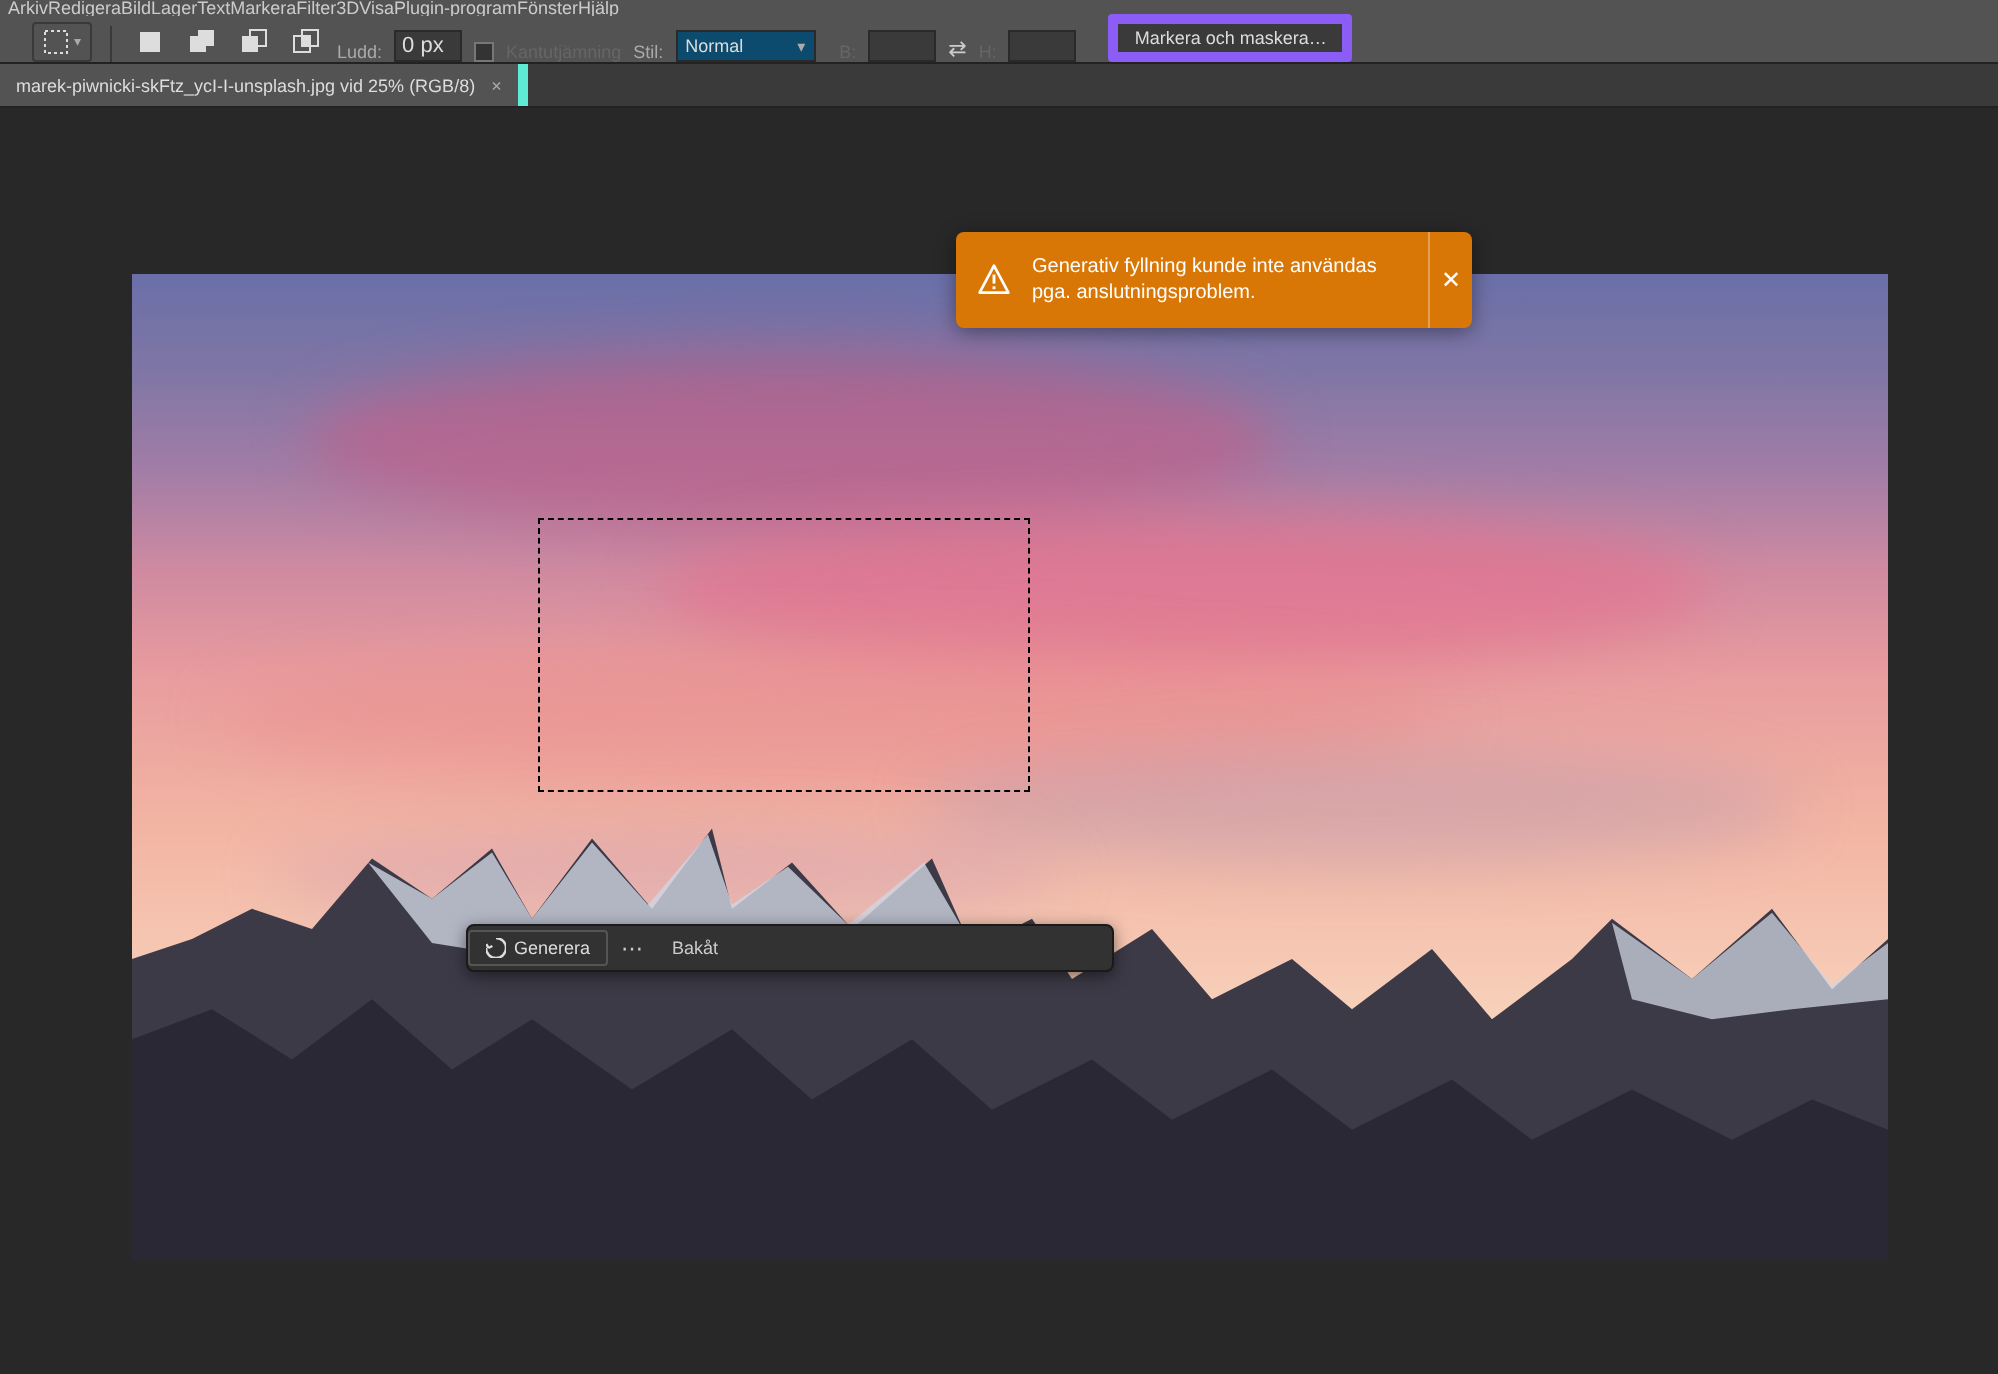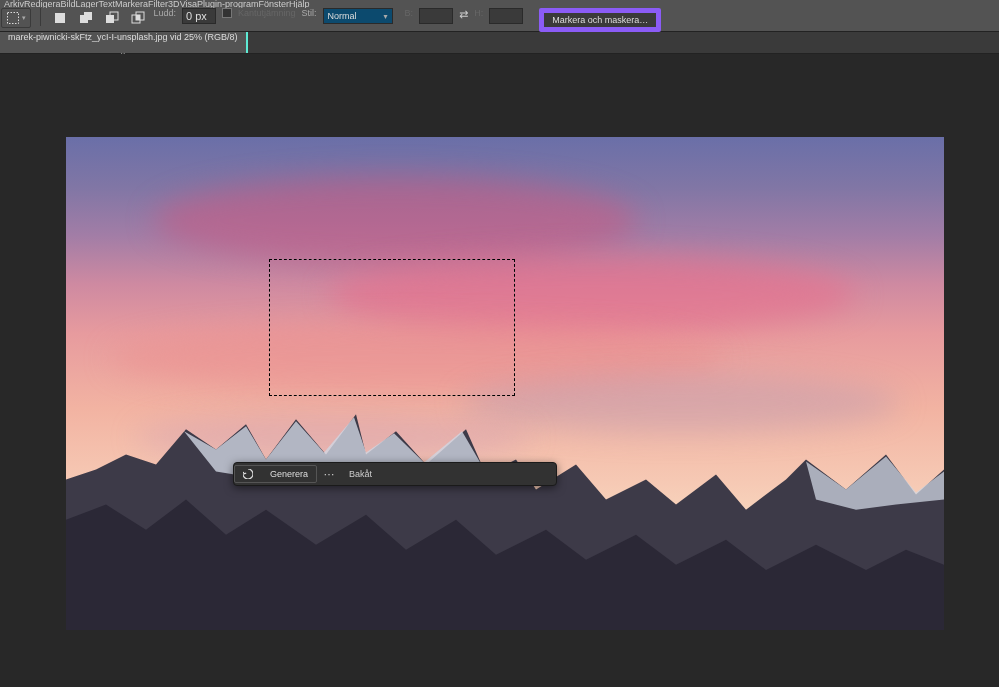--- a/index.html
+++ b/index.html
@@ -23,22 +23,22 @@
     overflow: hidden;
   }
   .menubar span { color: #ccc; font-size: 9px; line-height: 8px; }
 
   
   .opts {
     height: 24px;
     background: #535353;
     border-bottom: 1px solid #222;
     display: flex;
-    align-items: flex-start;
-    padding: 0 1px;
+    align-items: flex-end;
+    padding: 0 16px;
     gap: 6px;
   }
   .tool-preset {
     display: flex; align-items: center; gap:2px; padding:2px 4px;
     border:1px solid #3a3a3a; border-radius:2px;
   }
   .tool-preset svg { display:block; }
   .vsep { width:1px; height:18px; background:#3a3a3a; margin:0 3px;}
   .icon-btn {
     width:20px; height:20px; display:flex; align-items:center; justify-content:center;
@@ -63,21 +63,21 @@
     font-size:9px; color:#ddd; border-radius:2px; margin-left:10px;
   }
 
   
   .tabbar {
     height: 22px; background:#3a3a3a; border-bottom:1px solid #222;
     display:flex; align-items:stretch;
   }
   .tab {
     background:#535353; padding:0 8px; display:flex; align-items:center;
-    gap:8px; font-size:9px; color:#ddd; border-right:2px solid #5eead4;flex-direction:column;
+    gap:8px; font-size:9px; color:#ddd; border-right:5px solid #5eead4;
   }
   .tab .x{color:#aaa;}
 
   
   .stage {
     position:absolute; top:54px; left:0; right:0; bottom:0; background:#282828;
   }
   .canvas {
     position:absolute; left:66px; top:83px; width:878px; height:493px;
     overflow:hidden;
@@ -117,21 +117,21 @@
     display:flex; align-items:center; box-shadow:0 2px 8px rgba(0,0,0,.5);
   }
   .prompt{
     flex:1; height:18px; margin:0 3px; background:#262626;
     border:1px solid #0a84ff; border-radius:2px; color:#ddd;
     font-size:10px; padding:0 6px; outline:none;
   }
   .gen-btn{
     height:18px; padding:0 8px; margin-right:3px;
     border:1px solid #555; border-radius:2px; background:#323232;
-    color:#ddd; font-size:9px; display:flex; align-items:center; gap:17px;
+    color:#ddd; font-size:9px; display:flex; align-items:center; gap:4px;
   }
   .dots-btn{
     width:18px; height:18px; margin-right:3px; display:flex;
     align-items:center; justify-content:center; color:#ccc; font-size:11px;
   }
   .cancel-btn{
     padding:0 8px; height:18px; color:#ccc; font-size:9px;
     display:flex; align-items:center;
   }
 
@@ -262,15 +262,26 @@
         <path d="M0 5 L-1 3 M0 5 L2 4" stroke="#ddd" stroke-width="1.2" transform="translate(1.2,0)"></path>
       </svg>
       <span>Generera</span>
     </button>
     <div class="dots-btn">
       <span>⋯</span>
     </div>
     <div class="cancel-btn">Bakåt</div>
   </div>
 
+  <div class="toast">
+    <svg class="warn" viewBox="0 0 20 20">
+      <path d="M10 2 L18 17 H2 Z" fill="none" stroke="#fff" stroke-width="1.5" stroke-linejoin="round"></path>
+      <rect x="9.2" y="7" width="1.6" height="5" fill="#fff"></rect>
+      <rect x="9.2" y="13.5" width="1.6" height="1.6" fill="#fff"></rect>
+    </svg>
+    <div class="msg">Generativ fyllning kunde inte användas pga. anslutningsproblem.</div>
+    <div class="close">
+      <span>✕</span>
+    </div>
+  </div>
 
   <div class="rscroll"></div>
 </div>
 
 </body></html>

